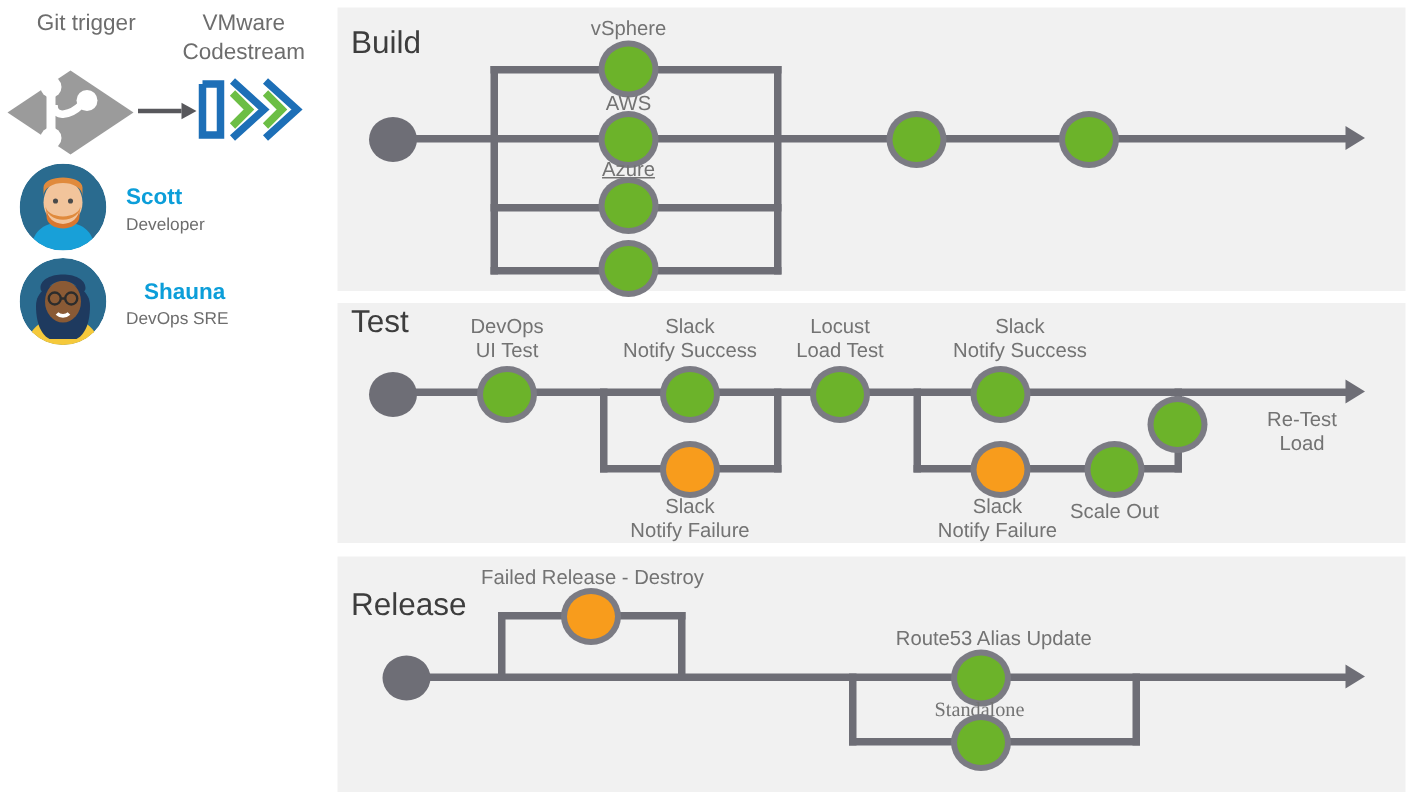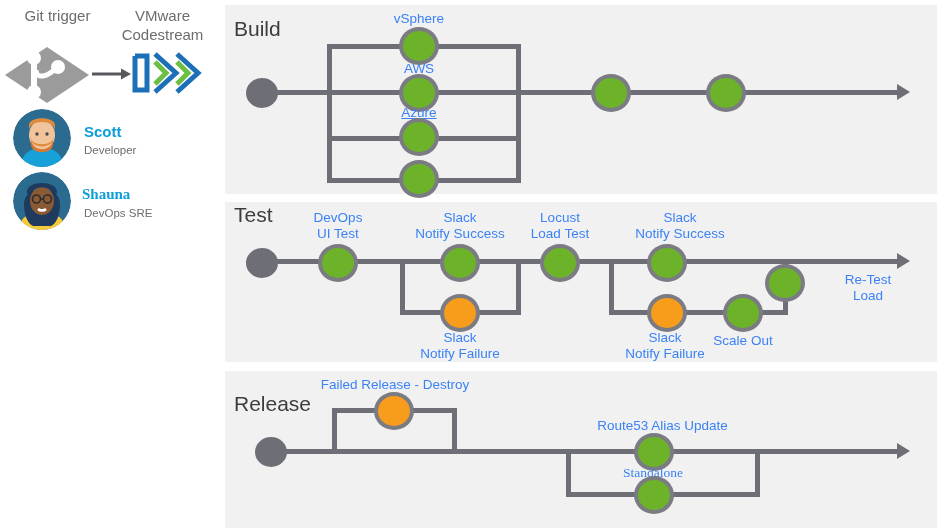--- a/index.html
+++ b/index.html
@@ -30,21 +30,21 @@
   .startdot{position:absolute;width:32px;height:30px;border-radius:50%;background:#6e6e76;}
 
   .node{position:absolute;width:32px;height:30px;border-radius:50%;
         background:#6cb32a;box-shadow:0 0 0 4px #7b7b83;}
   .node.orange{background:#f89c1c;}
 
   .arrowhead{position:absolute;width:0;height:0;
         border-top:8px solid transparent;border-bottom:8px solid transparent;
         border-left:13px solid #6e6e76;}
 
-  .nlabel{position:absolute;color:#3b82f6;font-size:13.5px;line-height:16px;text-align:center;white-space:pre-line;}
+  .nlabel{position:absolute;color:#737373;font-size:13.5px;line-height:16px;text-align:center;white-space:pre-line;}
 
   
   .gitlogo{position:absolute;}
   .vmlogo{position:absolute;}
   .arrow-sm{position:absolute;}
   .avatar{position:absolute;border-radius:50%;overflow:hidden;}
 </style>
 </head>
 <body>
 
@@ -109,21 +109,21 @@
       <path d="M6 58 C6 45 17 40 29 40 C41 40 52 45 52 58 Z" fill="#f5c93b"></path>
       <path d="M11 32 C11 12 47 12 47 32 C47 46 42 52 38 54 L20 54 C16 52 11 46 11 32 Z" fill="#1e3a5f"></path>
       <ellipse cx="29" cy="29" rx="12" ry="14" fill="#8a5a35"></ellipse>
       <path d="M14 20 C14 8 44 8 44 20 C44 24 40 22 38 19 C34 14 24 14 20 19 C18 22 14 24 14 20 Z" fill="#1e3a5f"></path>
       <circle cx="23.5" cy="27" r="4" fill="none" stroke="#2c2c2c" stroke-width="1.6"></circle>
       <circle cx="34.5" cy="27" r="4" fill="none" stroke="#2c2c2c" stroke-width="1.6"></circle>
       <line x1="27.5" y1="27" x2="30.5" y2="27" stroke="#2c2c2c" stroke-width="1.6"></line>
       <path d="M25 37 C27 39 31 39 33 37" stroke="#ffffff" stroke-width="2.5" fill="none"></path>
     </svg>
   </div>
-  <div class="avatar-name" style="left:82px;top:186px;font-family:Liberation Serif, serif;">Shauna</div>
+  <div class="avatar-name" style="left:96px;top:186px;">Shauna</div>
   <div class="avatar-role" style="left:84px;top:206px;">DevOps SRE</div>
 
   <div class="band" style="left:225px;top:5px;width:712px;height:189px;"></div>
   <div class="band-title" style="left:234px;top:17px;">Build</div>
 
   <div class="startdot" style="left:246px;top:78px;"></div>
   <div class="line hline" style="left:274px;top:90px;width:626px;"></div>
   <div class="arrowhead" style="left:897px;top:84px;"></div>
 
   <div class="line vline" style="left:327px;top:44px;width:5px;height:139px;"></div>

